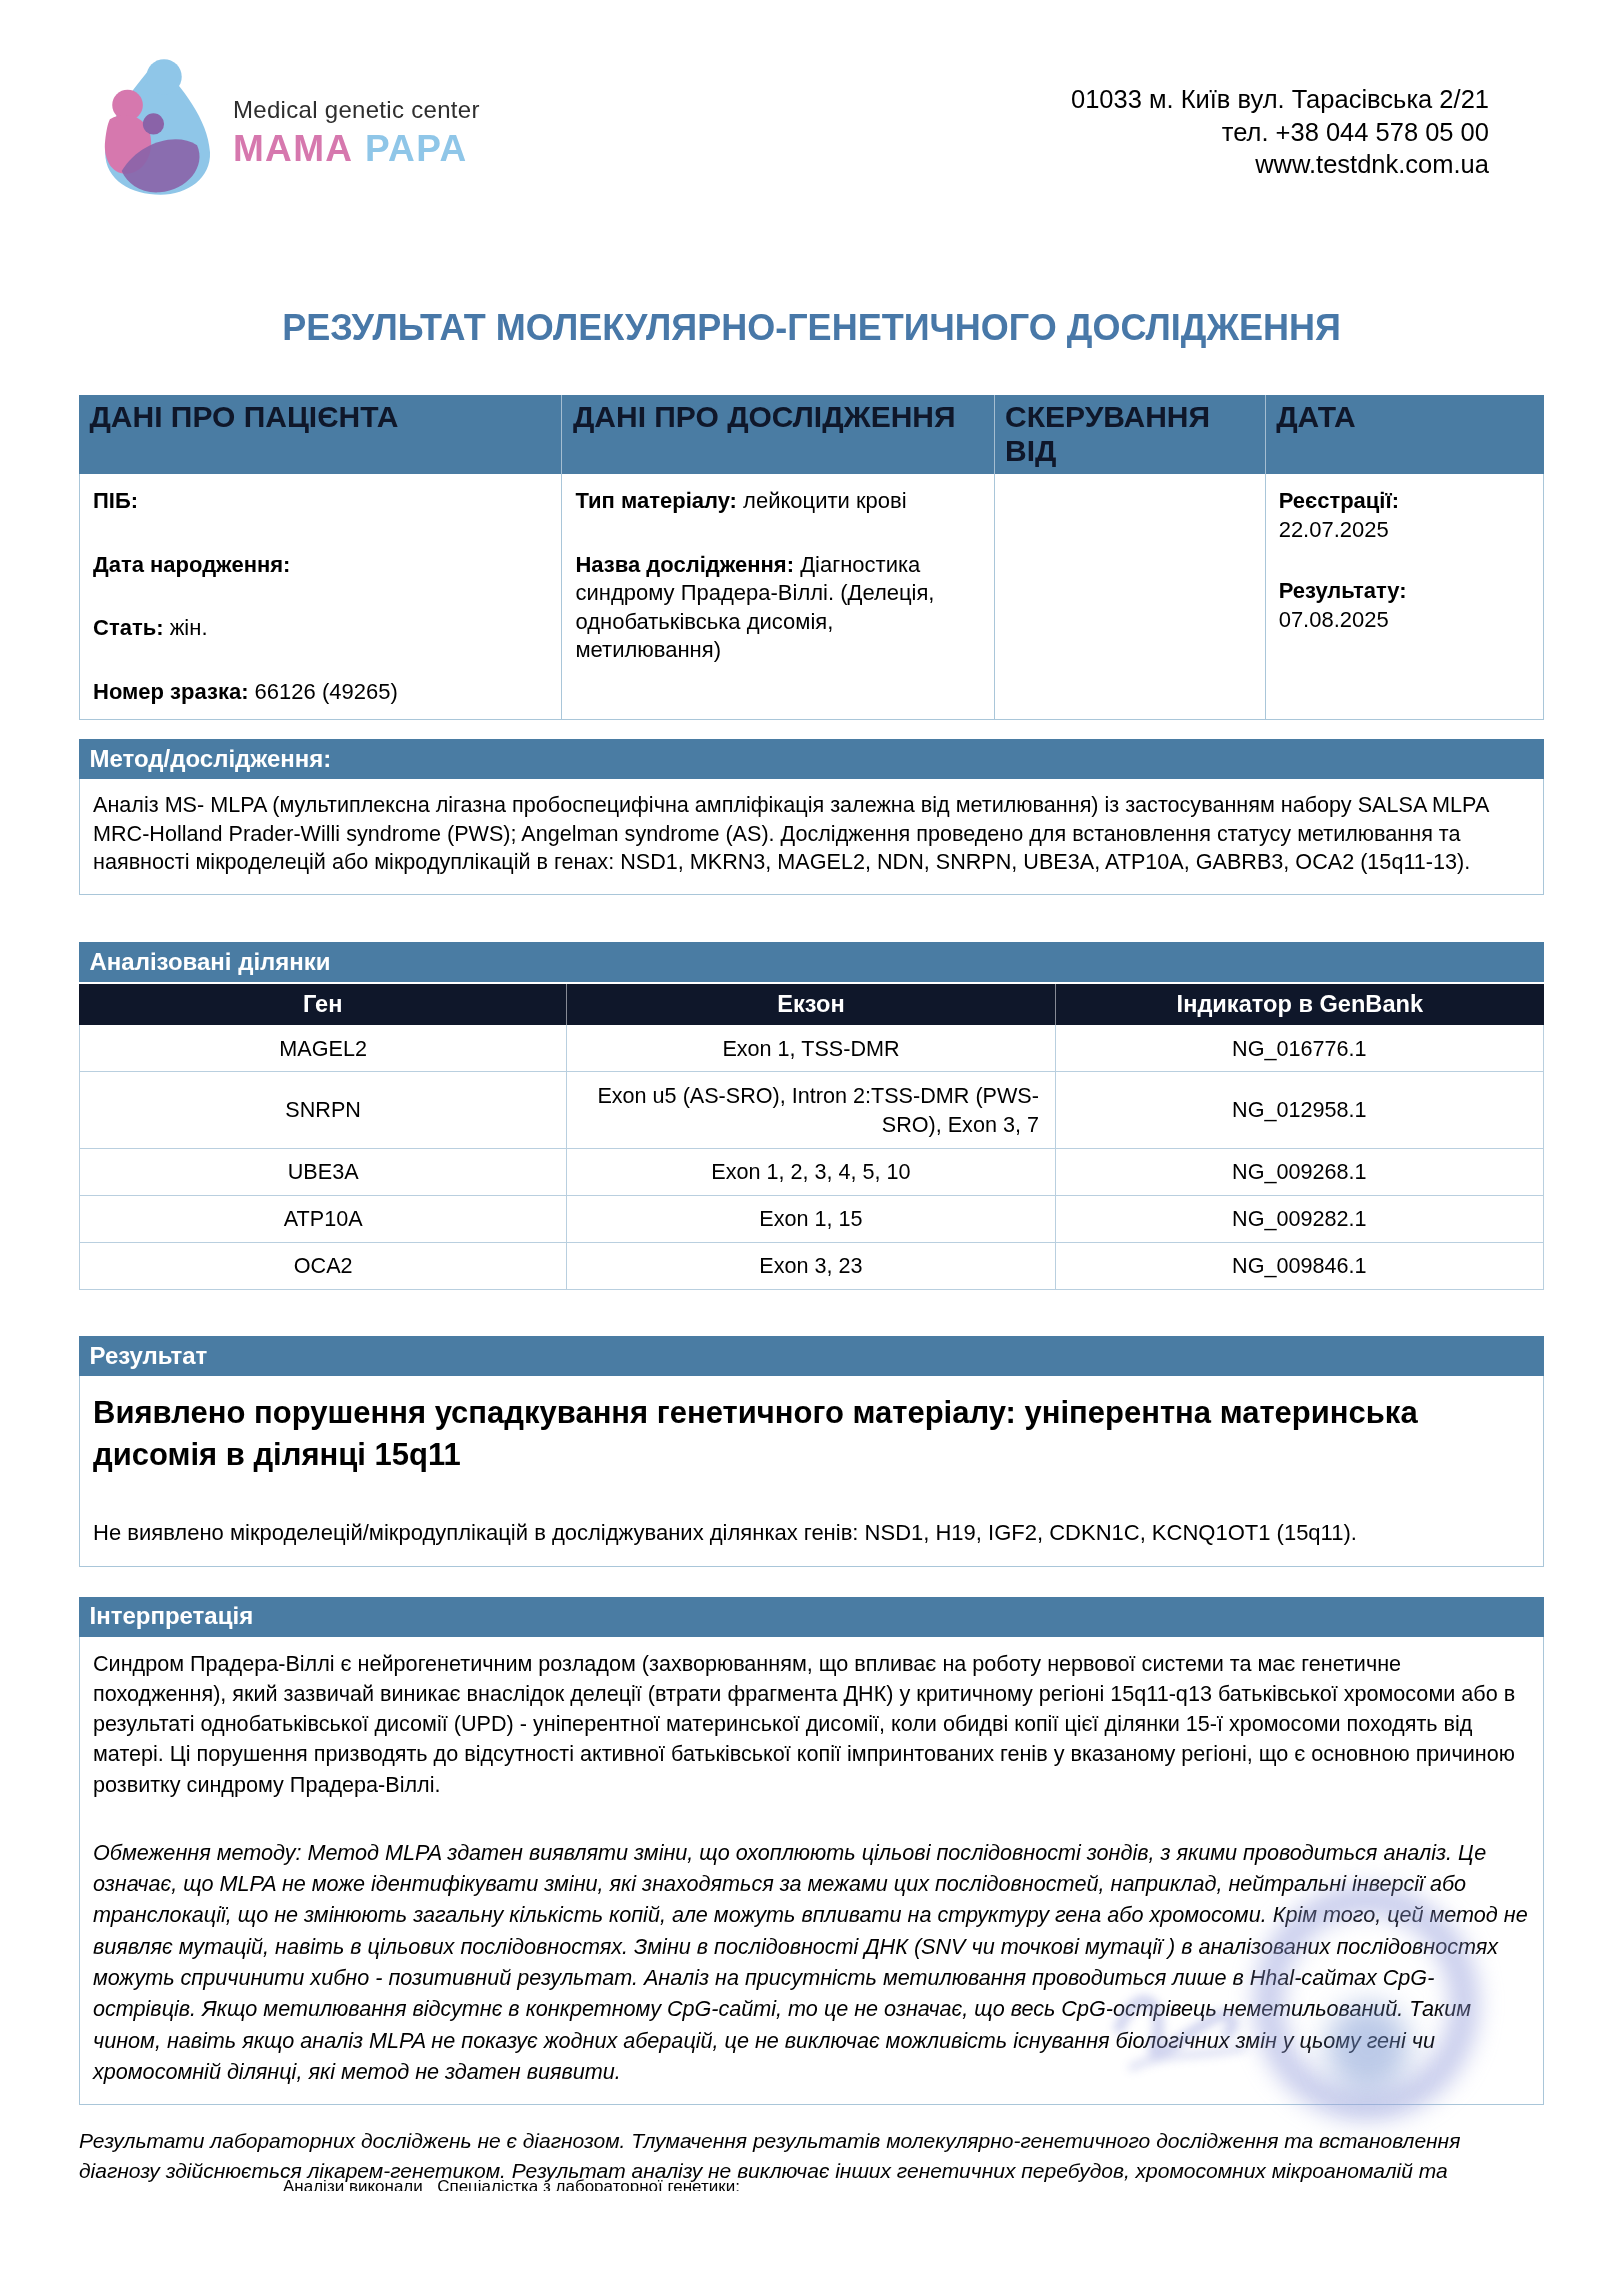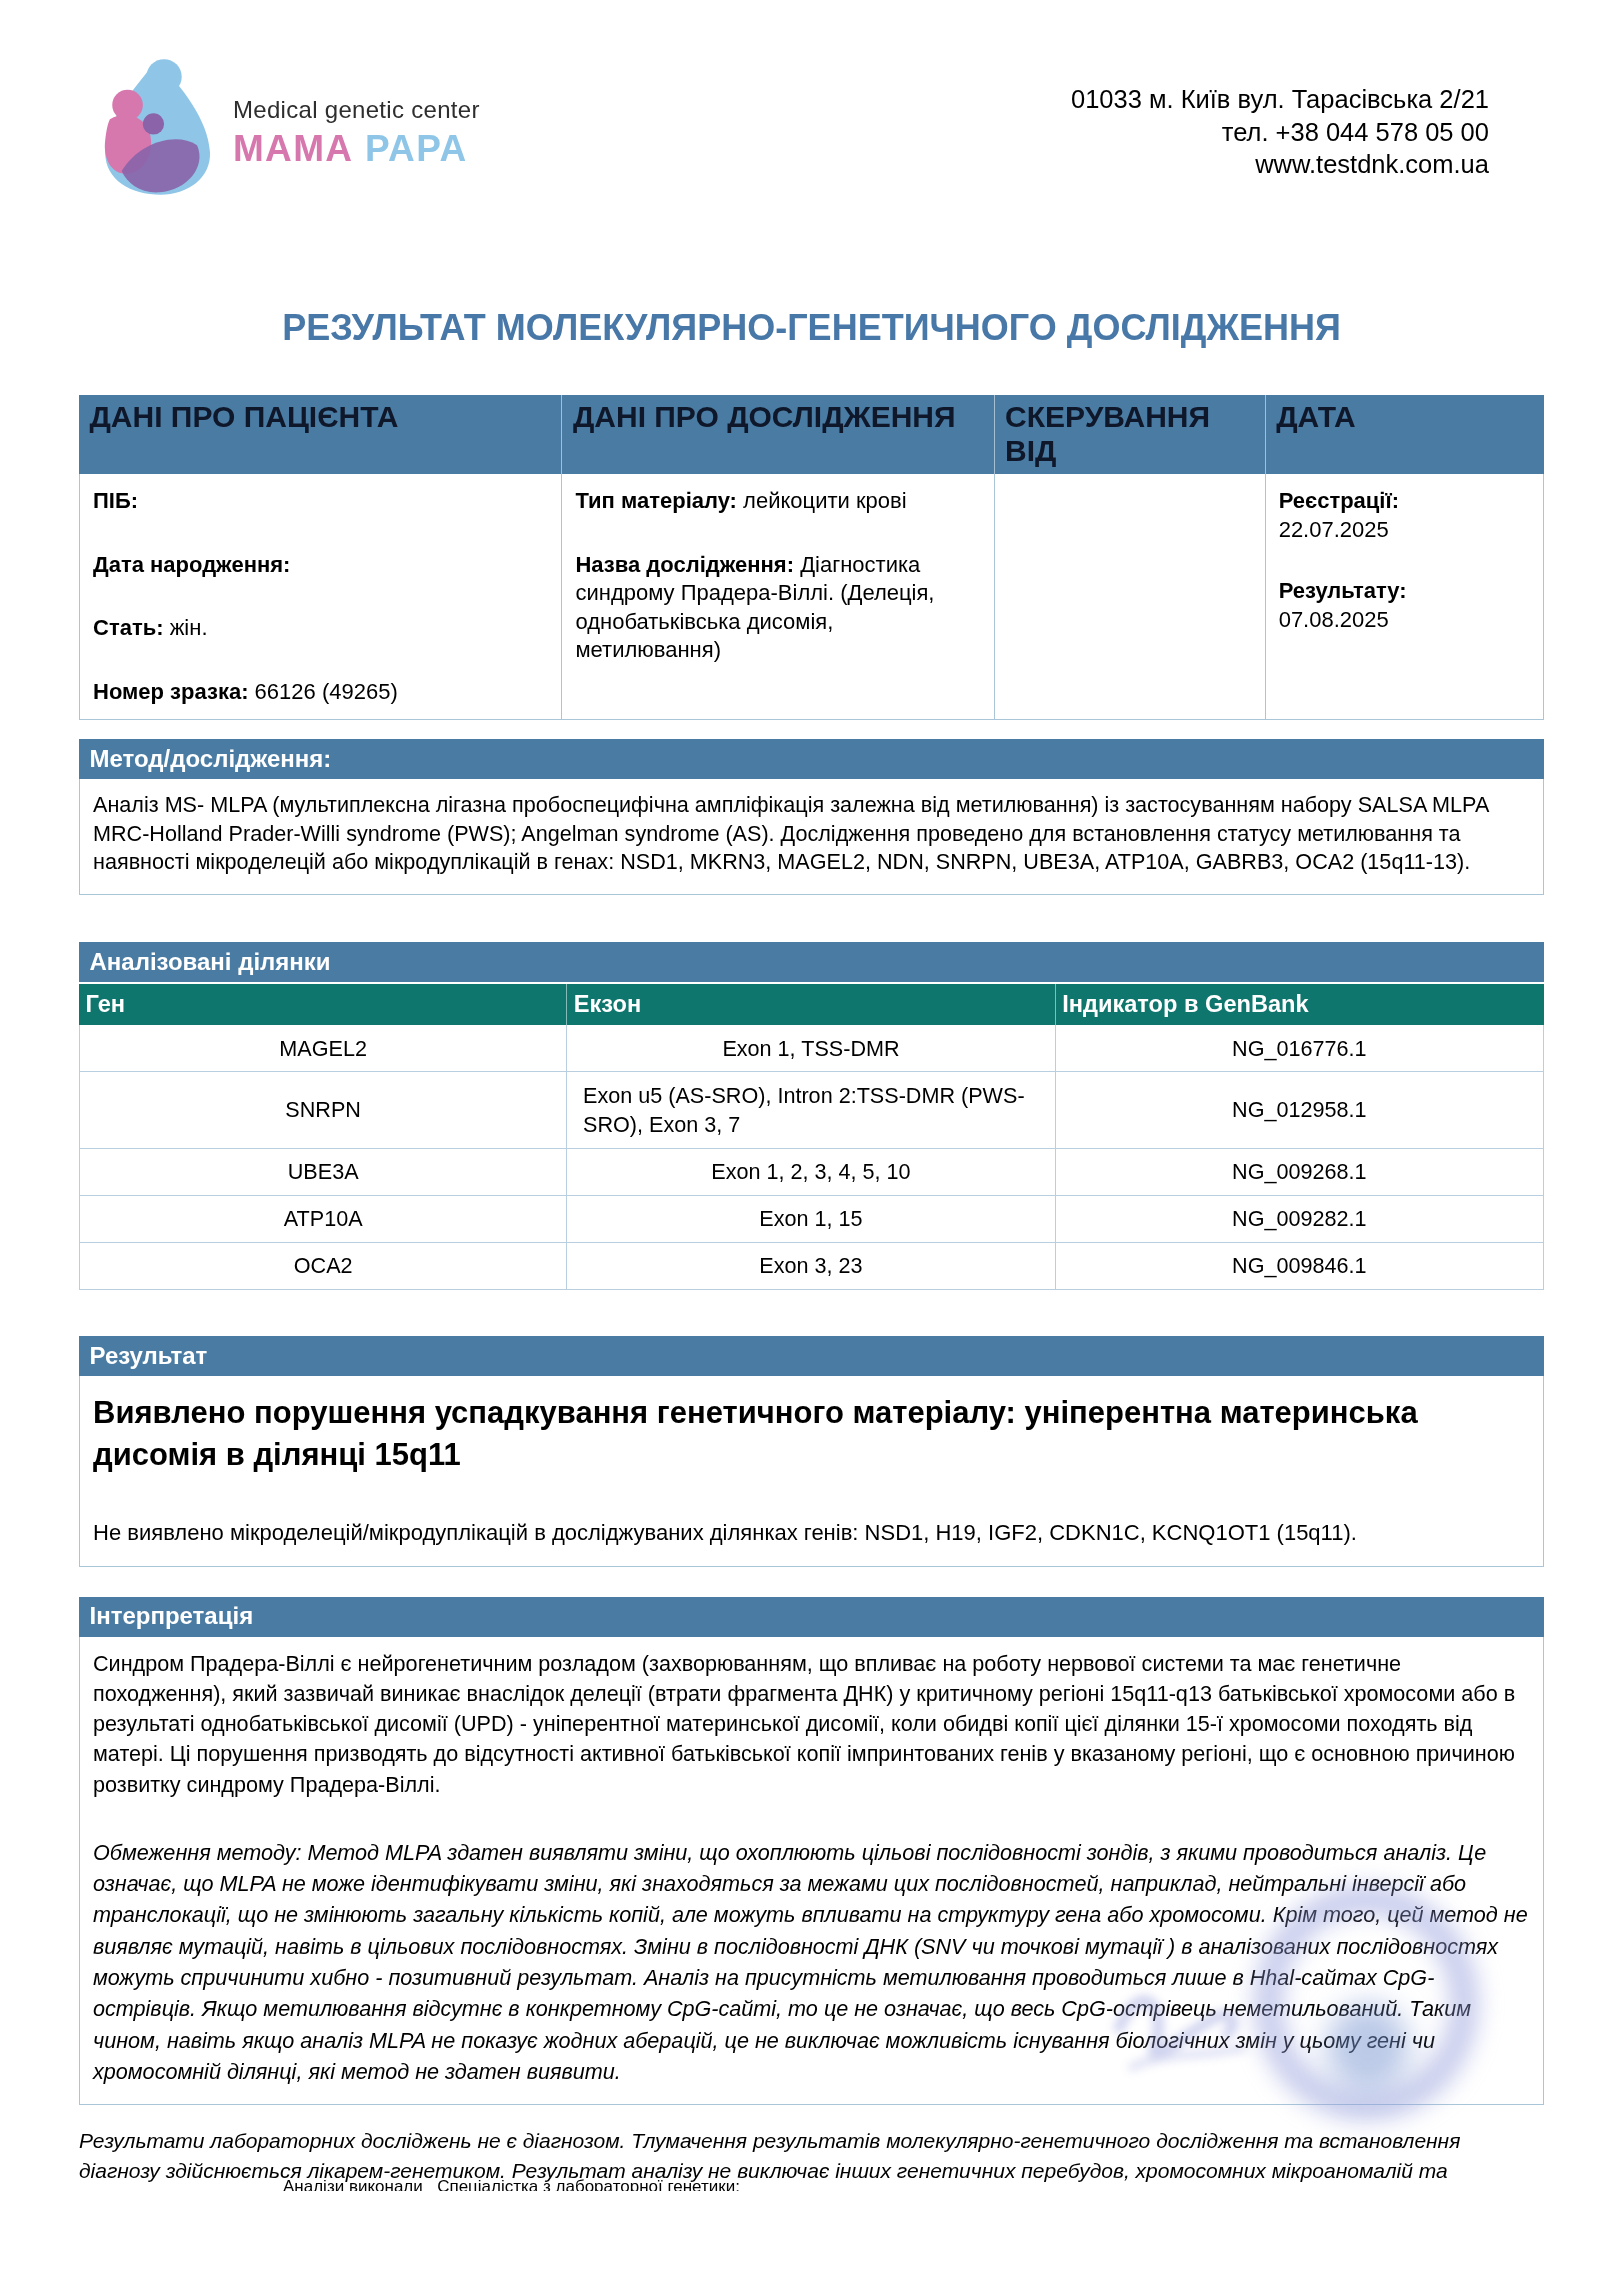--- a/index.html
+++ b/index.html
@@ -42,27 +42,27 @@
   }
   .info-body > div:first-child { border-left:0.7px solid #a9c6d9; }
   .field { margin-bottom:35px; }
   .field:last-child { margin-bottom:0; }
   .field b { font-weight:bold; }
   .date-val { margin-bottom:33px; }
   
   .regions { margin-top:47px; }
   .regions-head { display:grid; grid-template-columns:1fr 1fr 1fr; margin-top:2px; }
   .regions-head > div {
-    background:#0f766e; color:#fff; font-weight:bold; font-size:23.6px; text-align:left;
+    background:#0f172a; color:#fff; font-weight:bold; font-size:23.6px; text-align:center;
     padding:6.5px 6.5px 7.2px 6.5px; border-right:1.3px solid rgba(255,255,255,.5);
   }
   .regions-head > div:last-child { border-right:none; }
   .regions-row { display:grid; grid-template-columns:1fr 1fr 1fr; }
   .regions-row > div {
-    text-align:left; font-size:21.6px; line-height:1.35; padding:8.5px 15.7px;
+    text-align:right; font-size:21.6px; line-height:1.35; padding:8.5px 15.7px;
     border-right:0.7px solid #b9cfdf; border-bottom:0.7px solid #b9cfdf;
     display:flex; align-items:center; justify-content:center;
   }
   .regions-row > div:first-child { border-left:0.7px solid #b9cfdf; }
   
   .method { margin-top:18.3px; }
   .result { margin-top:46px; }
   .result .finding-bold { font-size:31px; font-weight:bold; line-height:1.35; margin-top:3.9px; }
   .result .finding-normal { margin-top:42px; font-size:22px; line-height:1.4; }
   .interpretation { margin-top:30px; }

